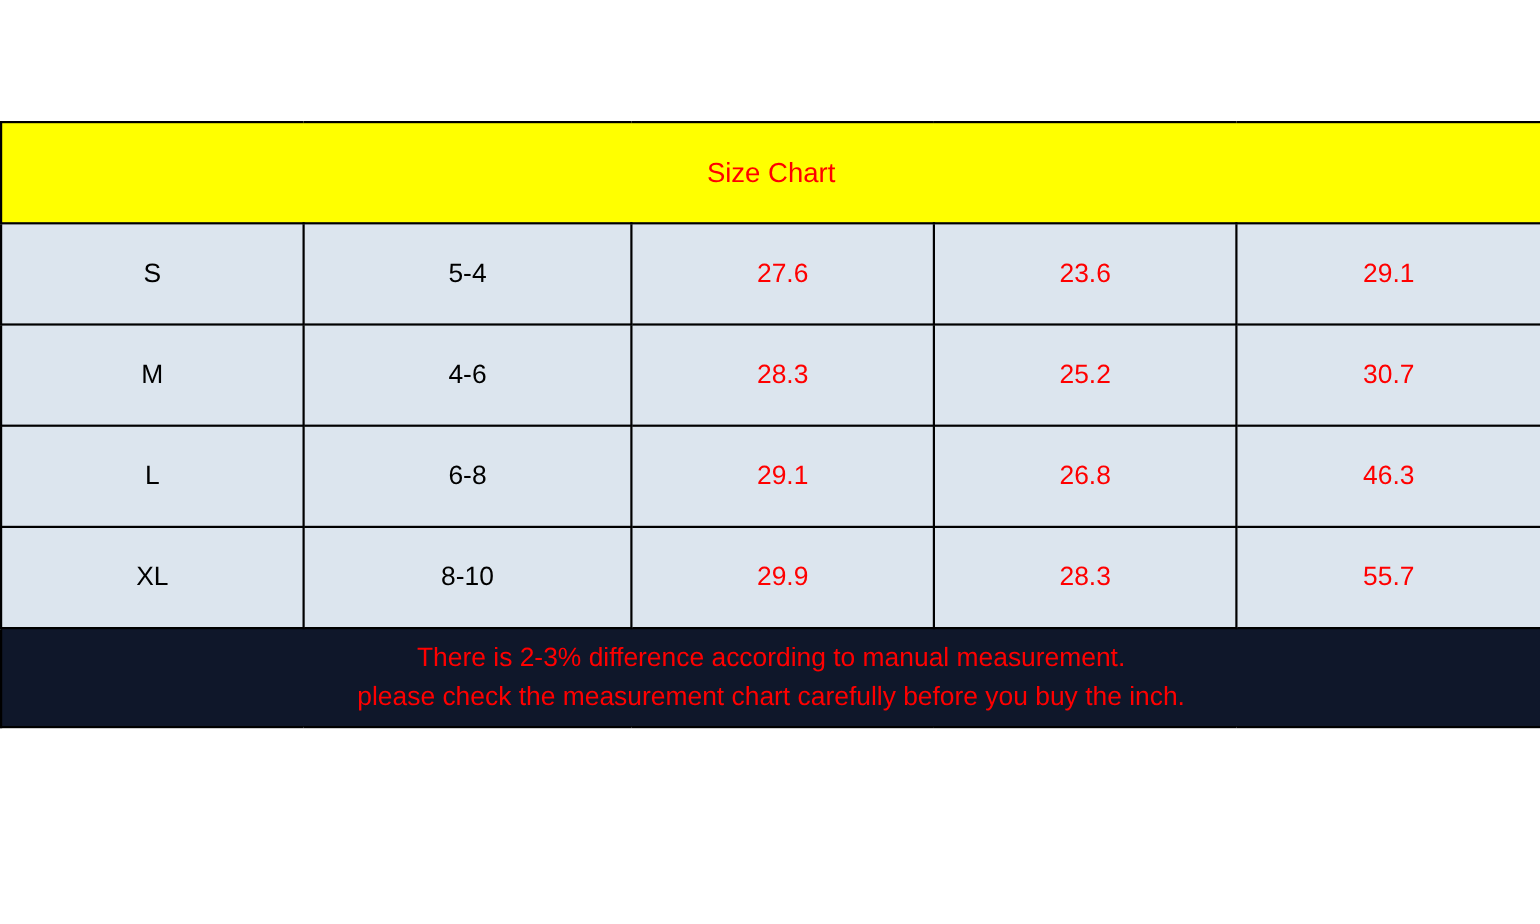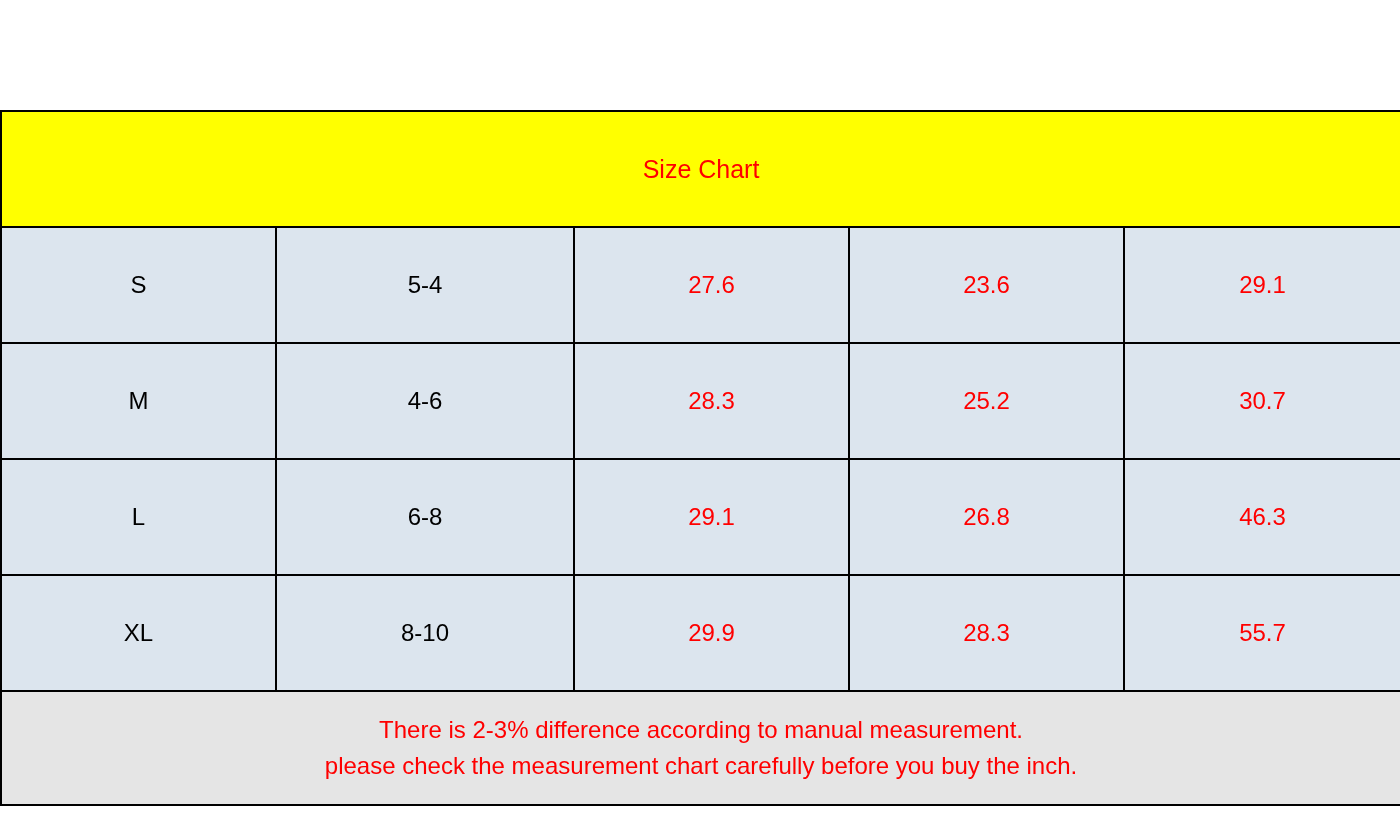--- a/index.html
+++ b/index.html
@@ -26,21 +26,21 @@
   table.size-chart {
     border-collapse: collapse;
     table-layout: fixed;
     width: 1400px;
     background: #ffffff;
   }
   table.size-chart td {
     border: 2px solid #000000;
     text-align: center;
     vertical-align: middle;
-    padding: 12px;
+    padding: 0;
   }
   .title-cell {
     background: #ffff00;
     height: 90px;
     color: #ff0000;
     font-size: 25px;
   }
   .head-cell {
     background: #ffffff;
     height: 86px;
@@ -59,21 +59,21 @@
   .body-cell {
     background: #dce5ee;
     height: 90px;
     font-size: 24px;
     color: #000000;
   }
   .body-cell.num-red {
     color: #ff0000;
   }
   .note-cell {
-    background: #e5e5e5;
+    background: #0f172a;
     height: 88px;
     color: #ff0000;
     font-size: 24px;
     line-height: 1.5;
     padding: 6px 10px;
   }
   .note-cell .note-line {
     display: block;
   }
   .col-tag   { width: 275px; }

